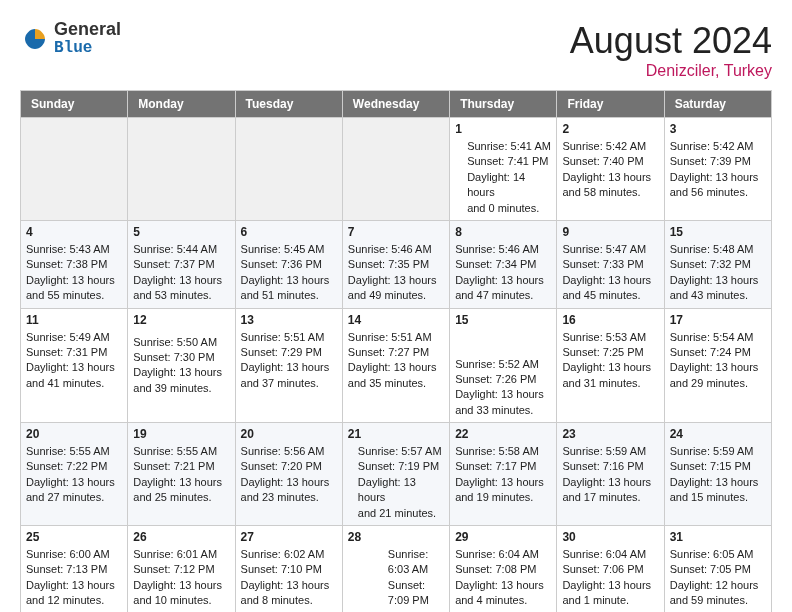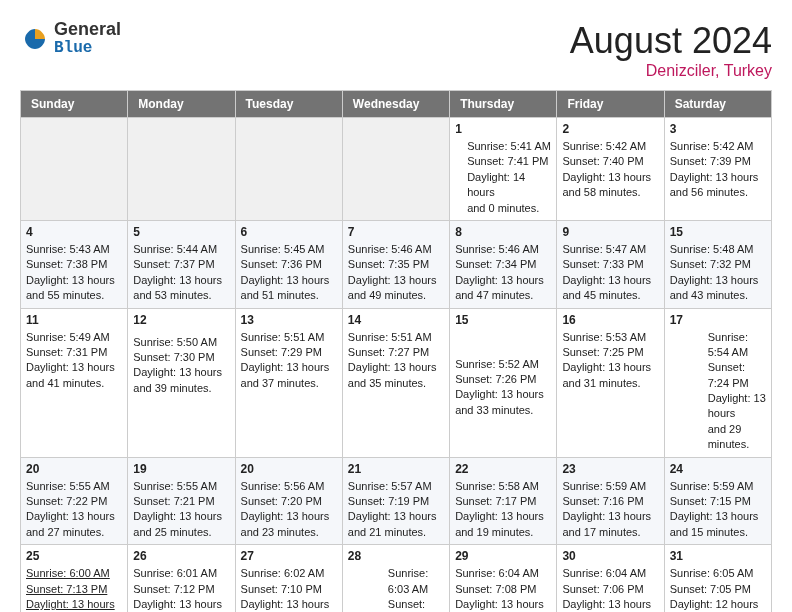--- a/index.html
+++ b/index.html
@@ -243,21 +243,21 @@
         </td>
         <td>
           <span class="day-number">16</span>
           <div class="cell-content" style="white-space: pre-line;">Sunrise: 5:53 AM
 Sunset: 7:25 PM
 Daylight: 13 hours
 and 31 minutes.</div>
         </td>
         <td>
           <span class="day-number">17</span>
-          <div class="cell-content" style="white-space: pre-line; margin-left: 38px;">Sunrise: 5:54 AM
+          <div class="cell-content" style="white-space: pre-line;">Sunrise: 5:54 AM
 Sunset: 7:24 PM
 Daylight: 13 hours
 and 29 minutes.</div>
         </td>
       </tr>
       <tr>
         <td>
           <span class="day-number">20</span>
           <div class="cell-content" style="white-space: pre-line;">Sunrise: 5:55 AM
 Sunset: 7:22 PM
@@ -273,21 +273,21 @@
         </td>
         <td>
           <span class="day-number">20</span>
           <div class="cell-content" style="white-space: pre-line;">Sunrise: 5:56 AM
 Sunset: 7:20 PM
 Daylight: 13 hours
 and 23 minutes.</div>
         </td>
         <td>
           <span class="day-number">21</span>
-          <div class="cell-content" style="white-space: pre-line;">Sunrise: 5:57 AM
+          <div class="cell-content" style="white-space: pre-line; margin-left: 10px;">Sunrise: 5:57 AM
 Sunset: 7:19 PM
 Daylight: 13 hours
 and 21 minutes.</div>
         </td>
         <td>
           <span class="day-number">22</span>
           <div class="cell-content" style="white-space: pre-line;">Sunrise: 5:58 AM
 Sunset: 7:17 PM
 Daylight: 13 hours
 and 19 minutes.</div>
@@ -303,21 +303,21 @@
           <span class="day-number">24</span>
           <div class="cell-content" style="white-space: pre-line;">Sunrise: 5:59 AM
 Sunset: 7:15 PM
 Daylight: 13 hours
 and 15 minutes.</div>
         </td>
       </tr>
       <tr>
         <td>
           <span class="day-number">25</span>
-          <div class="cell-content" style="white-space: pre-line; text-decoration: underline;">Sunrise: 6:00 AM
+          <div class="cell-content" style="white-space: pre-line;">Sunrise: 6:00 AM
 Sunset: 7:13 PM
 Daylight: 13 hours
 and 12 minutes.</div>
         </td>
         <td>
           <span class="day-number">26</span>
           <div class="cell-content" style="white-space: pre-line;">Sunrise: 6:01 AM
 Sunset: 7:12 PM
 Daylight: 13 hours
 and 10 minutes.</div>

